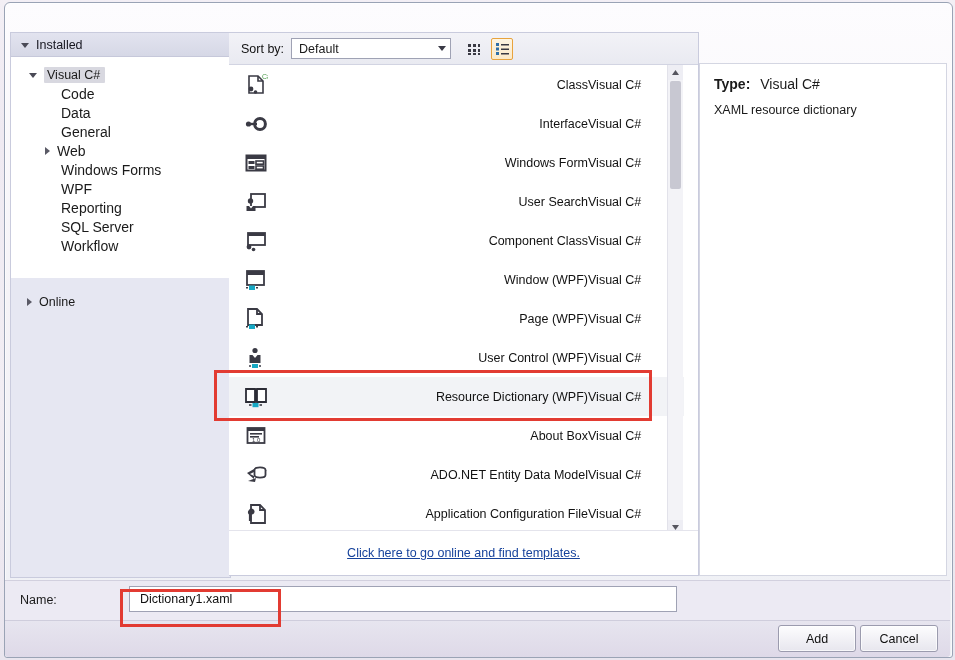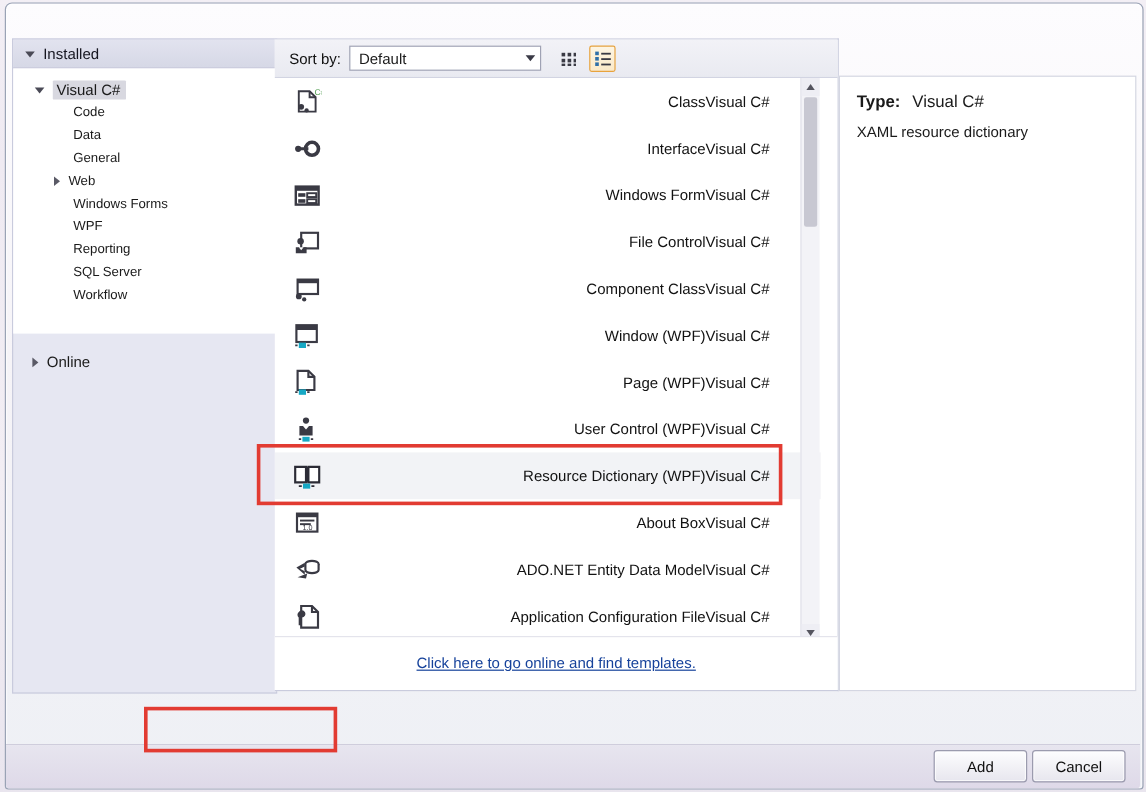--- a/index.html
+++ b/index.html
@@ -76,21 +76,21 @@
     position:absolute;left:0;top:24px;width:219px;height:221px;
     background:#ffffff;
   }
   .tree-node{
     height:19px;display:flex;align-items:center;padding-left:18px;box-sizing:border-box;font-size:12.5px;
   }
   .tree-node.root{padding-left:18px;}
   .tree-node .sel{
     background:#d8d8e0;padding:1px 5px 1px 3px;border-radius:1px;
   }
-  .tree-child{padding-left:50px;height:19px;display:flex;align-items:center;font-size:11px;}
+  .tree-child{padding-left:50px;height:19px;display:flex;align-items:center;font-size:14px;}
   .tree-child.expandable{padding-left:34px;}
   .online-row{
     position:absolute;left:0;top:258px;width:219px;height:22px;
     display:flex;align-items:center;padding-left:16px;box-sizing:border-box;font-size:12.5px;
   }
 
   
   .center-pane{
     position:absolute;left:219px;top:2px;width:470px;height:544px;
     background:#ffffff;border:1px solid #c9cbdd;border-left:none;box-sizing:border-box;
@@ -337,21 +337,21 @@
 
         <div class="tpl-row">
           <span class="tpl-icon">
             <svg width="24" height="24" viewBox="0 0 24 24">
               <rect x="7" y="4" width="14" height="13" fill="#fff" stroke="#3a3a44" stroke-width="1.8"></rect>
               <circle cx="6.5" cy="11" r="2.7" fill="#3a3a44"></circle>
               <path d="M2.5,16 h9 v5 h-9 z" fill="#3a3a44"></path>
               <path d="M5,16 l2,2.5 l2,-2.5" fill="#fff"></path>
             </svg>
           </span>
-          <span class="tpl-name">File Control</span>
+          <span class="tpl-name">User Search</span>
           <span class="tpl-lang">Visual C#</span>
         </div>
 
         <div class="tpl-row">
           <span class="tpl-icon">
             <svg width="24" height="24" viewBox="0 0 24 24">
               <rect x="4" y="4" width="17" height="12" fill="#fff" stroke="#3a3a44" stroke-width="1.8"></rect>
               <rect x="4" y="4" width="17" height="3" fill="#3a3a44"></rect>
               <circle cx="5" cy="18" r="2.4" fill="#3a3a44"></circle>
               <circle cx="9.5" cy="20.5" r="1.8" fill="#3a3a44"></circle>
@@ -492,20 +492,24 @@
       <div class="desc-box">
         <div class="desc-type">
           <b>Type:</b>
           <span style="margin-left:6px;">Visual C#</span>
         </div>
         <div class="desc-text">XAML resource dictionary</div>
       </div>
     </div>
   </div>
 
+  <div class="bottom-bar">
+    <span class="name-lbl">Name:</span>
+    <input class="name-input" value="Dictionary1.xaml" style="">
+  </div>
 
   <div class="footer">
     <div class="btn btn-add">Add</div>
     <div class="btn btn-cancel">Cancel</div>
   </div>
 
   <div class="redbox" id="red-template"></div>
   <div class="redbox" id="red-name"></div>
 </div>
 

